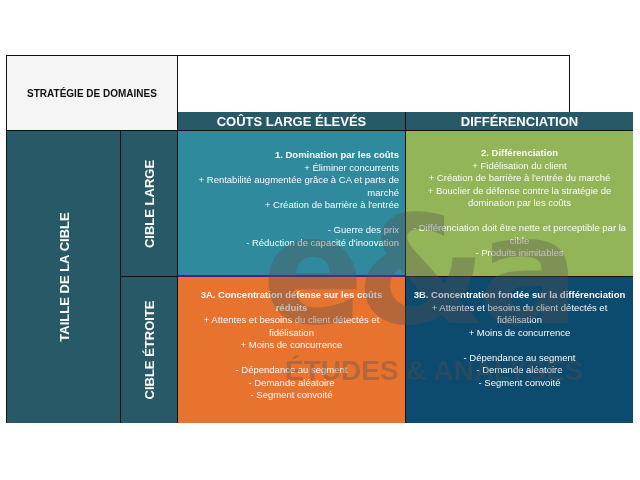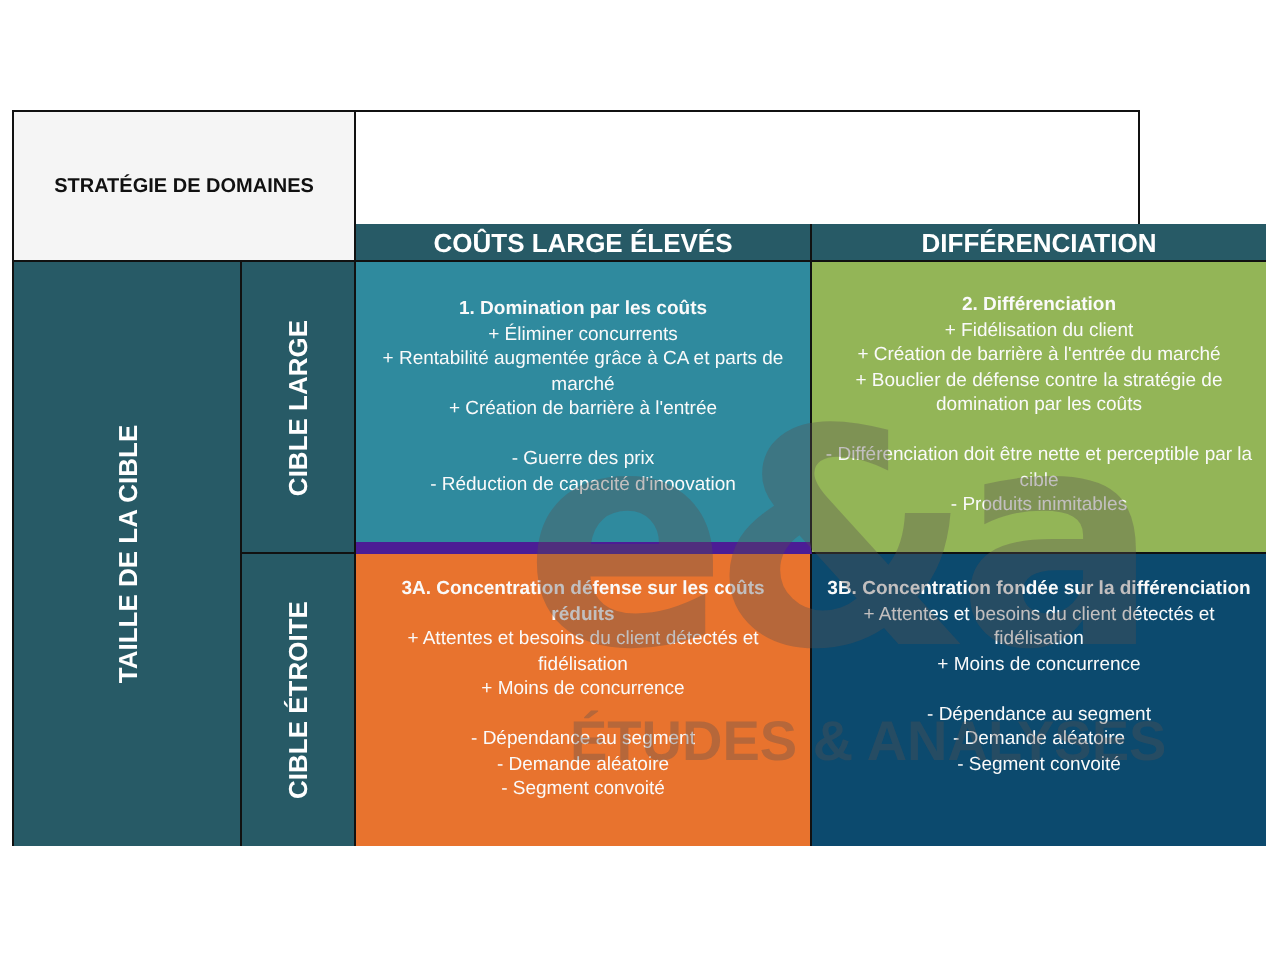--- a/index.html
+++ b/index.html
@@ -42,21 +42,21 @@
     position: absolute; left: 50%; top: 50%;
     transform: translate(-50%, -50%) rotate(-90deg);
     white-space: nowrap; font-weight: bold; font-size: 13px;
   }
   .quad {
     padding: 16px 6px 0 6px; text-align: center; font-size: 9.5px; line-height: 12.5px;
     color: #fafafa;
   }
   .quad .qt { font-weight: bold; }
   .quad .gap { height: 12.5px; }
-  .q1 { left: 171px; top: 74px; width: 228px; height: 147px; background: #2f8a9e; border-top: 1px solid #111; border-right: 1px solid #111; border-bottom: 6px solid #4c1d95; padding-top: 18px; }
+  .q1 { left: 171px; top: 74px; width: 228px; height: 147px; background: #2f8a9e; border-top: 1px solid #111; border-right: 1px solid #111; border-bottom: 2px solid #4c1d95; padding-top: 18px; text-align: right; }
   .q2 { left: 399px; top: 74px; width: 227px; height: 147px; background: #93b557; border-top: 1px solid #111; border-bottom: 1px solid #111; }
   .q3 { left: 171px; top: 221px; width: 228px; height: 146px; background: #e8732e; border-right: 1px solid #111; padding-top: 12px; }
   .q4 { left: 399px; top: 221px; width: 227px; height: 146px; background: #0c4a6e; padding-top: 12px; }
   .watermark {
     position: absolute; pointer-events: none; color: rgba(90,80,80,0.35);
     font-weight: bold; white-space: nowrap;
   }
   .wm-logo { left: 262px; top: 196px; font-size: 150px; line-height: 150px; letter-spacing: -8px; font-family: "DejaVu Sans", sans-serif; }
   .wm-text { left: 285px; top: 355px; font-size: 28px; letter-spacing: 0px; }
 </style>

